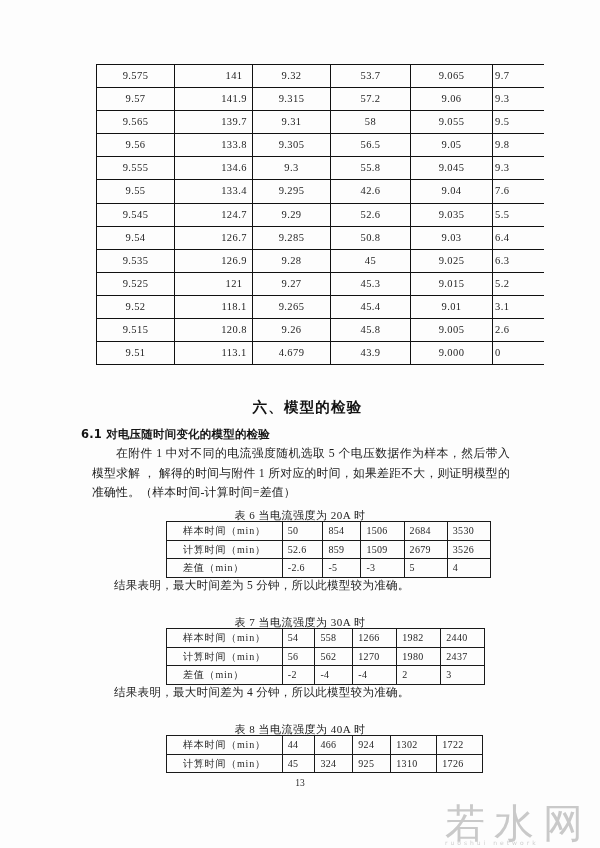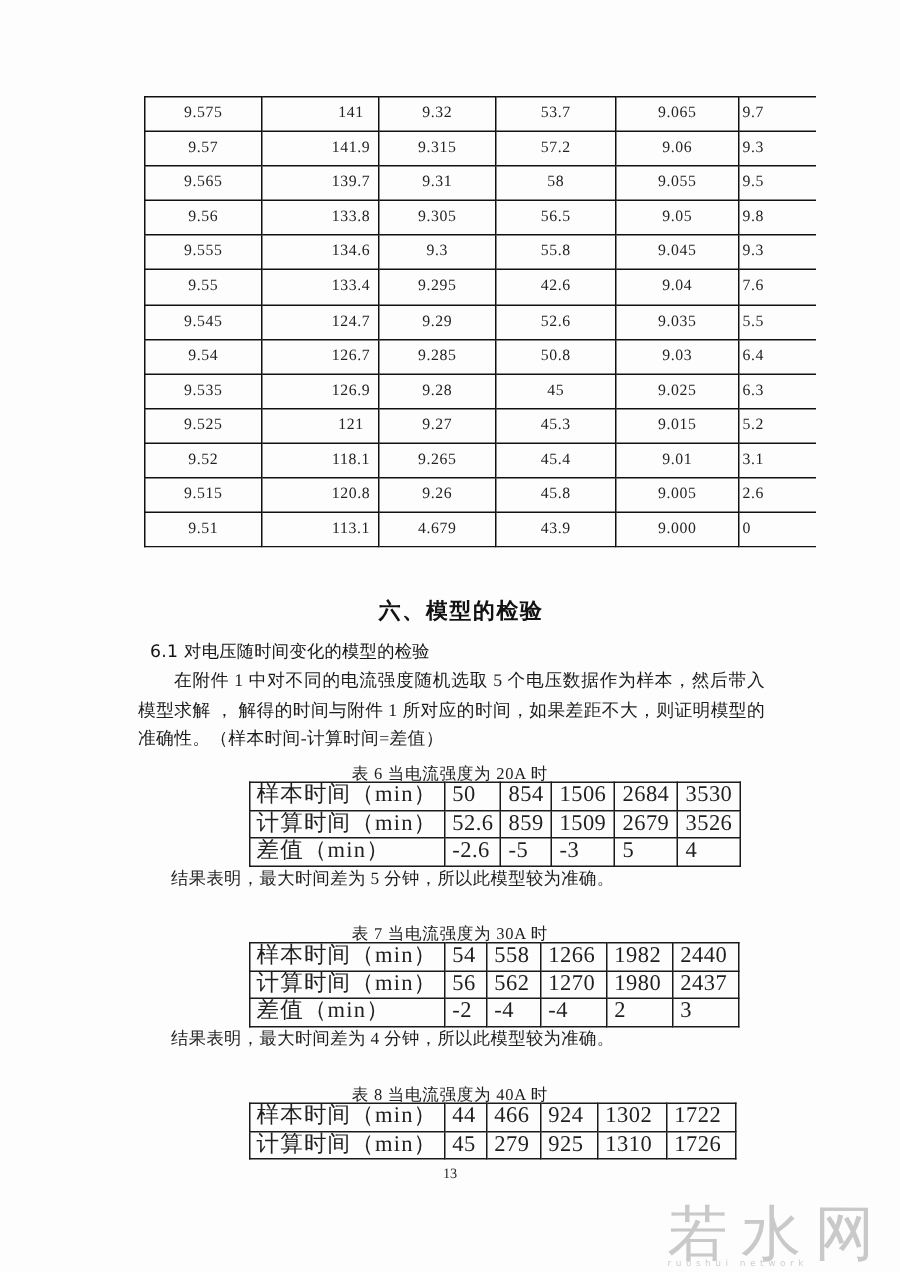--- a/index.html
+++ b/index.html
@@ -72,24 +72,24 @@
     text-align: center;
     font-size: 14.5px;
     font-weight: bold;
     letter-spacing: 1.2px;
     font-family: "DejaVu Sans", "Liberation Sans", sans-serif;
     color: #121212;
   }
 
   .sub-heading {
     position: absolute;
-    left: 100px;
+    left: 81px;
     top: 427px;
     font-size: 11.5px;
-    font-weight: normal;
+    font-weight: bold;
     letter-spacing: 0.2px;
     font-family: "DejaVu Sans", "Liberation Sans", sans-serif;
     color: #141414;
   }
 
   .body-para {
     position: absolute;
     left: 92px;
     top: 444px;
     width: 418px;
@@ -115,22 +115,22 @@
     position: absolute;
   }
   table.mini {
     border-collapse: collapse;
     table-layout: fixed;
   }
   table.mini td {
     border: 1px solid #1a1a1a;
     height: 17.5px;
     line-height: 17.5px;
-    font-size: 15px;
-    padding: 0 4px;
+    font-size: 10px;
+    padding: 0 16px;
     letter-spacing: 0.3px;
     color: #1f1f1f;
     white-space: nowrap;
   }
   table.mini td.label {
     text-align: left;
     letter-spacing: 0.8px;
   }
   table.mini td.val {
     text-align: left;
@@ -373,21 +373,21 @@
           <td class="label" style="width:98px;">样本时间（min）</td>
           <td class="val" style="width:28px;">44</td>
           <td class="val" style="width:36px;">466</td>
           <td class="val" style="width:38px;">924</td>
           <td class="val" style="width:46px;">1302</td>
           <td class="val" style="width:46px;">1722</td>
         </tr>
         <tr>
           <td class="label">计算时间（min）</td>
           <td class="val">45</td>
-          <td class="val">279</td>
+          <td class="val">324</td>
           <td class="val">925</td>
           <td class="val">1310</td>
           <td class="val">1726</td>
         </tr>
       </tbody>
     </table>
   </div>
 
   <div class="page-number">13</div>
 

